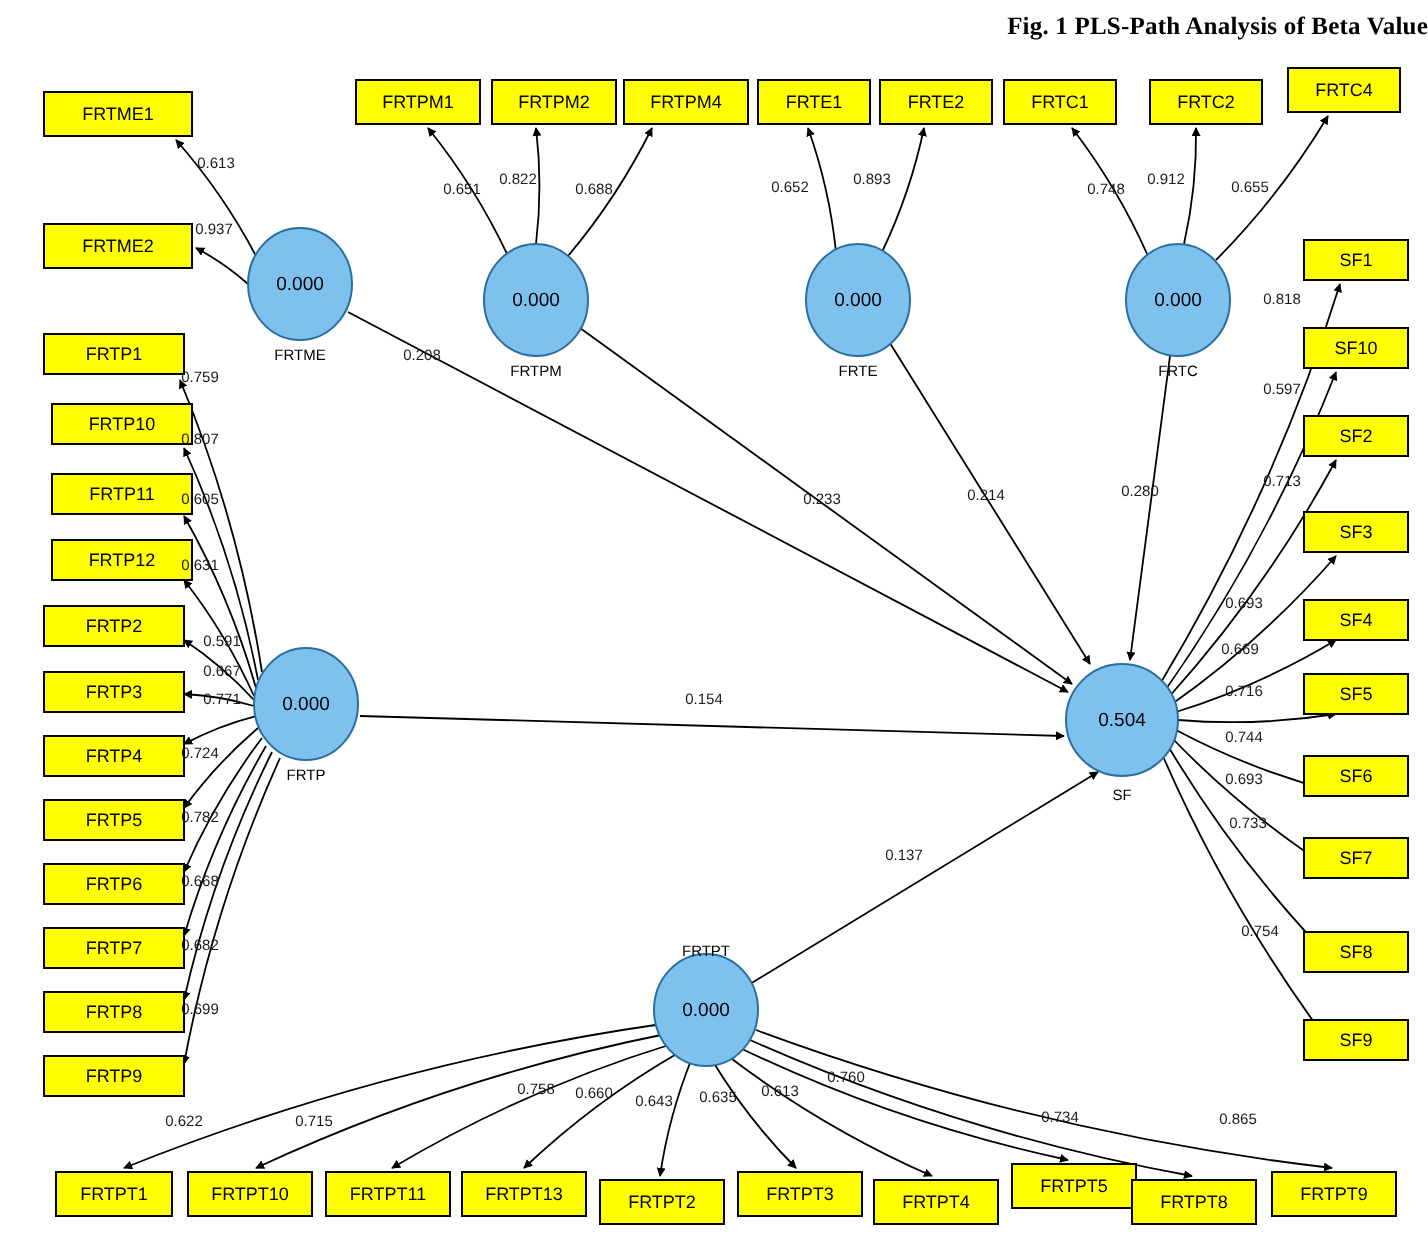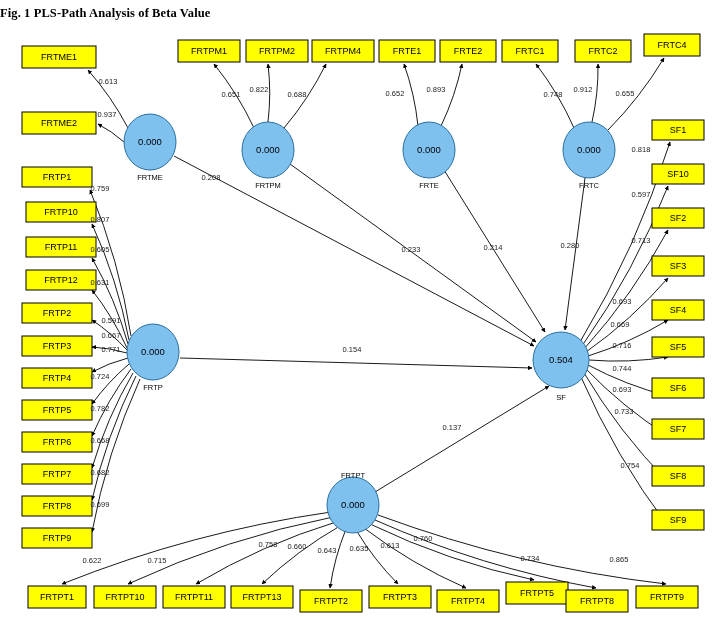--- a/index.html
+++ b/index.html
@@ -18,21 +18,21 @@
     position: relative;
     width: 714px;
     height: 620px;
     background: #ffffff;
   }
   #figure-title {
     position: absolute;
     top: 6px;
     left: 0;
     width: 714px;
-    text-align: left;
+    text-align: right;
     font-family: "Liberation Serif", serif;
     font-weight: bold;
     font-size: 12.5px;
     color: #000000;
     letter-spacing: 0.1px;
   }
   svg#diagram {
     position: absolute;
     top: 0;
     left: 0;

